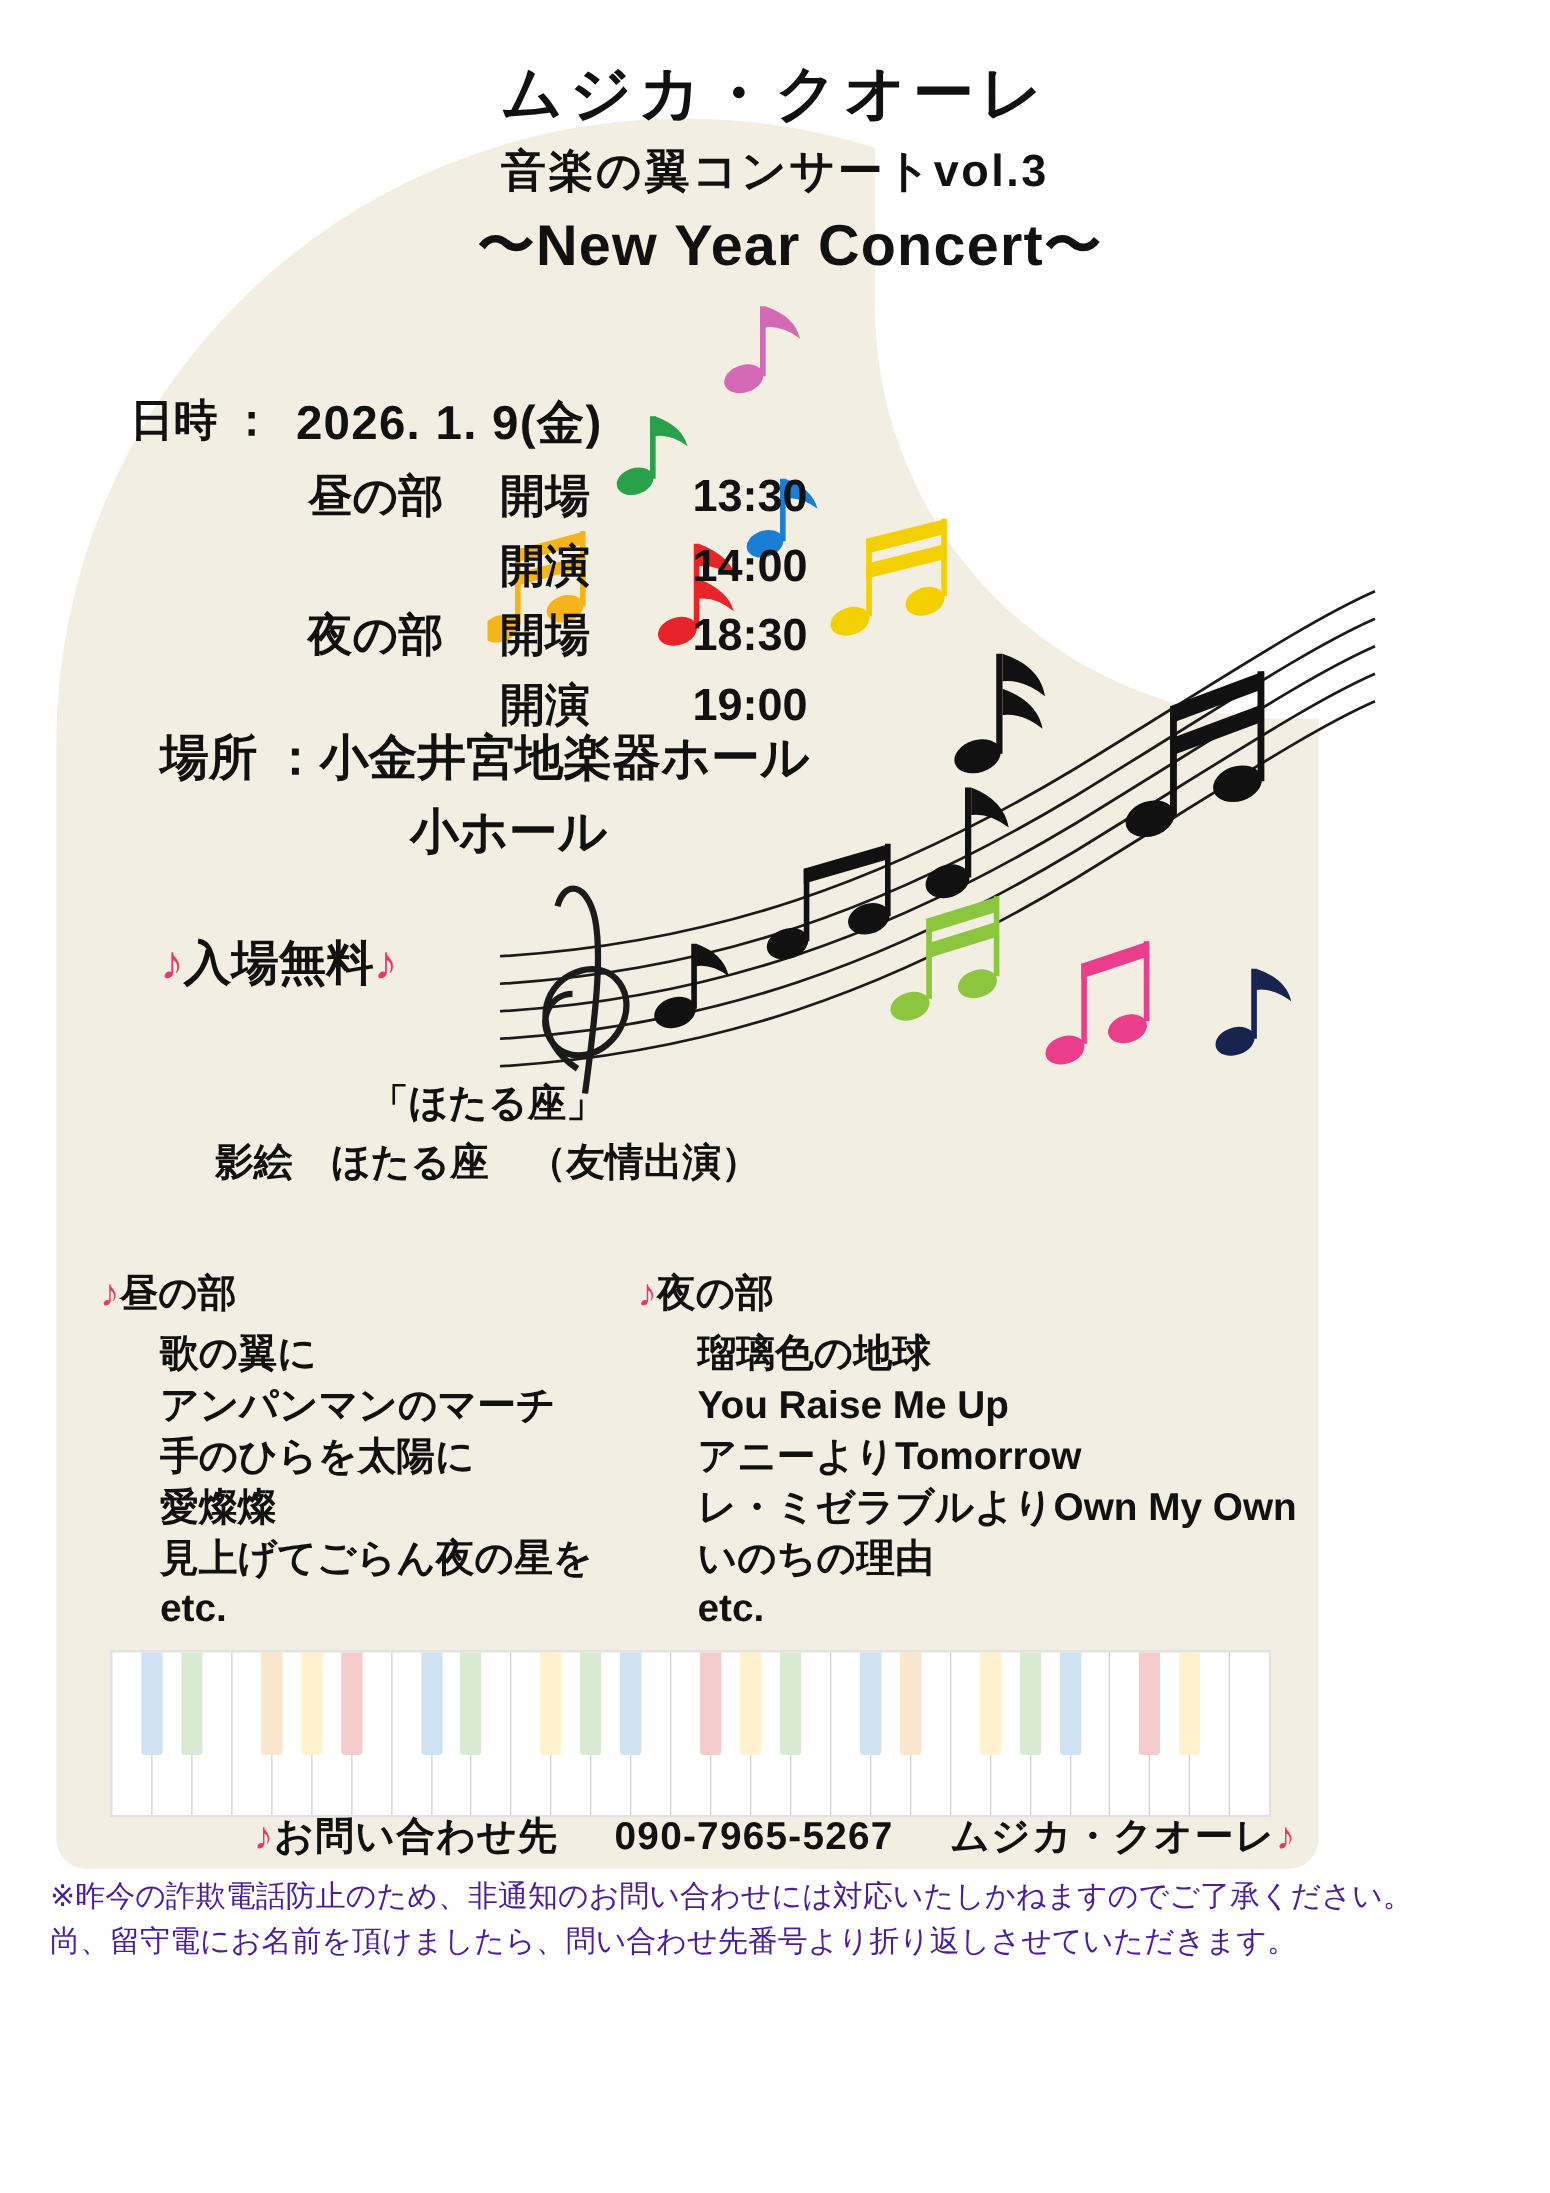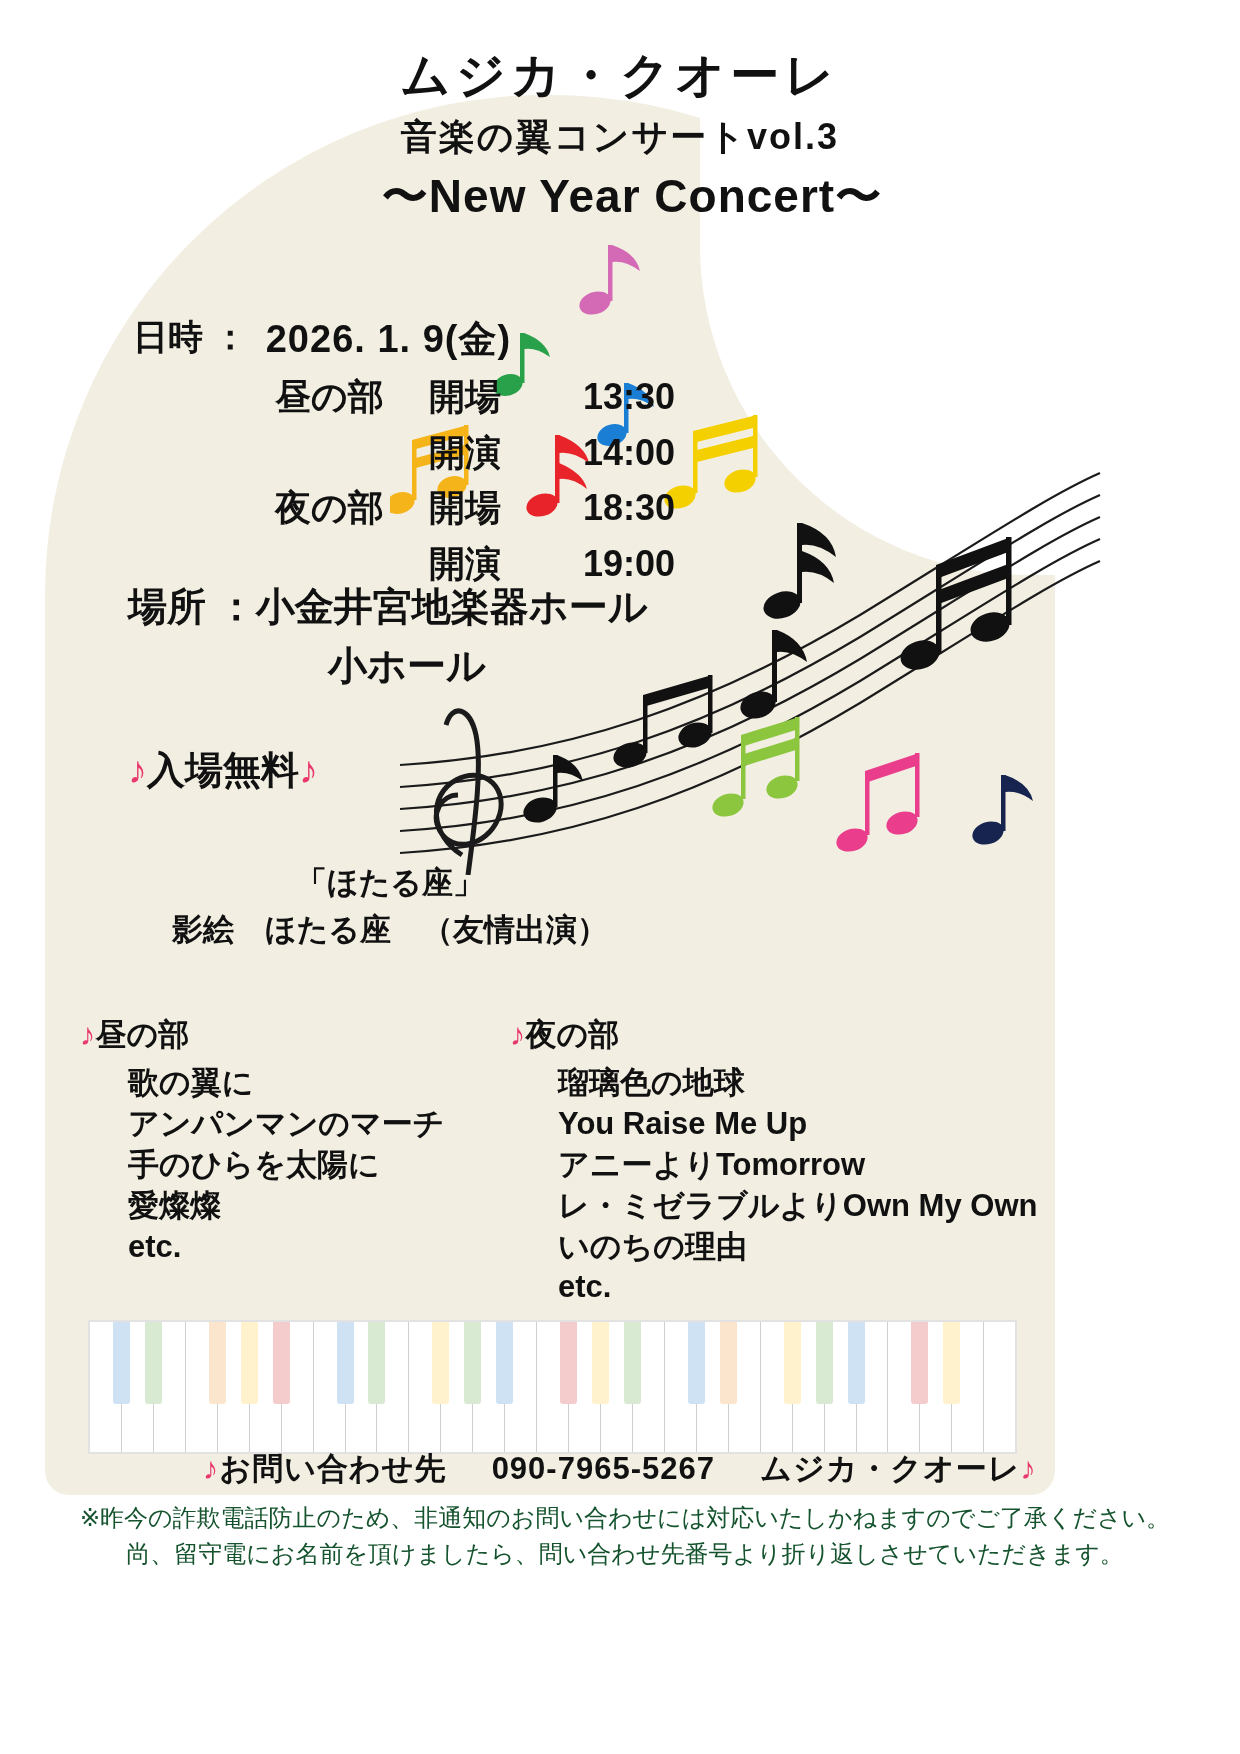--- a/index.html
+++ b/index.html
@@ -62,21 +62,21 @@
   
   .title-block{
     position:absolute;left:0;top:45px;width:1240px;
     text-align:center;z-index:5;
   }
   .t1{font-size:49px;font-weight:bold;letter-spacing:5px;line-height:1.25;}
   .t2{font-size:36px;font-weight:bold;letter-spacing:2px;line-height:1.3;margin-top:8px;}
   .t3{font-size:46px;font-weight:bold;letter-spacing:1px;line-height:1.3;margin-top:6px;padding-left:24px;}
 
   
-  .info{position:absolute;left:133px;top:310px;z-index:6;font-size:34px;line-height:1.55;}
+  .info{position:absolute;left:104px;top:310px;z-index:6;font-size:34px;line-height:1.55;}
   .info .row{display:flex;}
   .info .lbl{font-weight:bold;font-size:35px;}
   .info .big{font-size:38px;font-weight:bold;letter-spacing:1px;}
   .ind1{margin-left:142px;}
   .time-row{display:flex;gap:34px;font-size:36px;font-weight:bold;}
   .time-row .seg{min-width:120px;}
 
   .place{position:absolute;left:128px;top:578px;z-index:6;font-size:39px;font-weight:bold;line-height:1.5;}
   .place .l2{margin-left:200px;}
 
@@ -95,21 +95,21 @@
   .col .item{white-space:nowrap;margin-left:48px;}
 
   
   .contact{
     position:absolute;left:0;top:1448px;width:1240px;text-align:center;z-index:6;
     font-size:31px;font-weight:bold;letter-spacing:1px;
   }
   .contact .nt{color:#e8386d;}
   .notes{
     position:absolute;left:40px;top:1500px;width:1170px;z-index:6;
-    font-size:24px;line-height:1.5;color:#14532d;text-align:center;
+    font-size:24px;line-height:1.5;color:#4c1d95;
   }
 
   
   .staff-svg{position:absolute;left:390px;top:235px;width:720px;height:640px;z-index:5;}
 </style>
 </head>
 <body>
 
 <div class="page">
 
@@ -275,20 +275,21 @@
 
   <div class="programs">
     <div class="col">
       <div class="head">
         <span class="nt">♪</span><span>昼の部</span>
       </div>
       <div class="item">歌の翼に</div>
       <div class="item">アンパンマンのマーチ</div>
       <div class="item">手のひらを太陽に</div>
       <div class="item">愛燦燦</div>
+      <div class="item">見上げてごらん夜の星を</div>
       <div class="item">etc.</div>
     </div>
     <div class="col right">
       <div class="head">
         <span class="nt">♪</span><span>夜の部</span>
       </div>
       <div class="item">瑠璃色の地球</div>
       <div class="item">You Raise Me Up</div>
       <div class="item">アニーよりTomorrow</div>
       <div class="item">レ・ミゼラブルよりOwn My Own</div>

